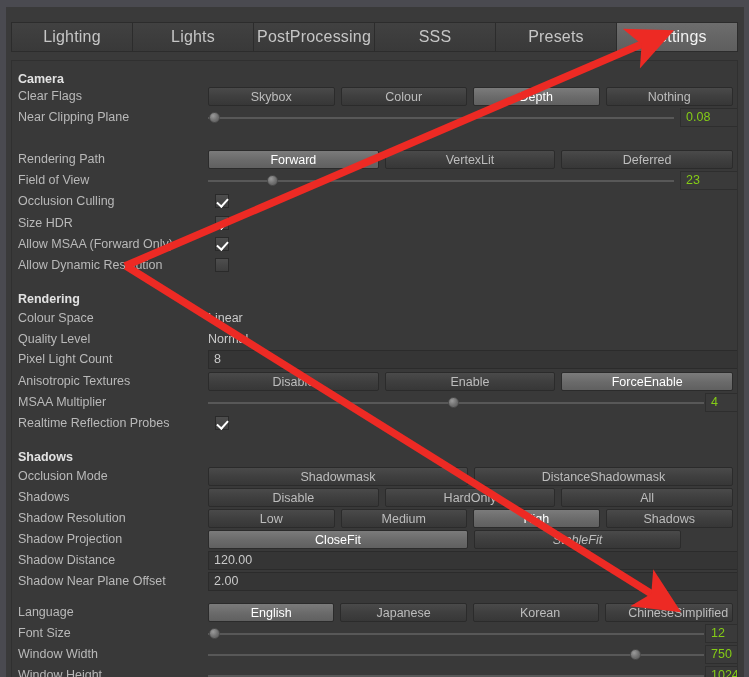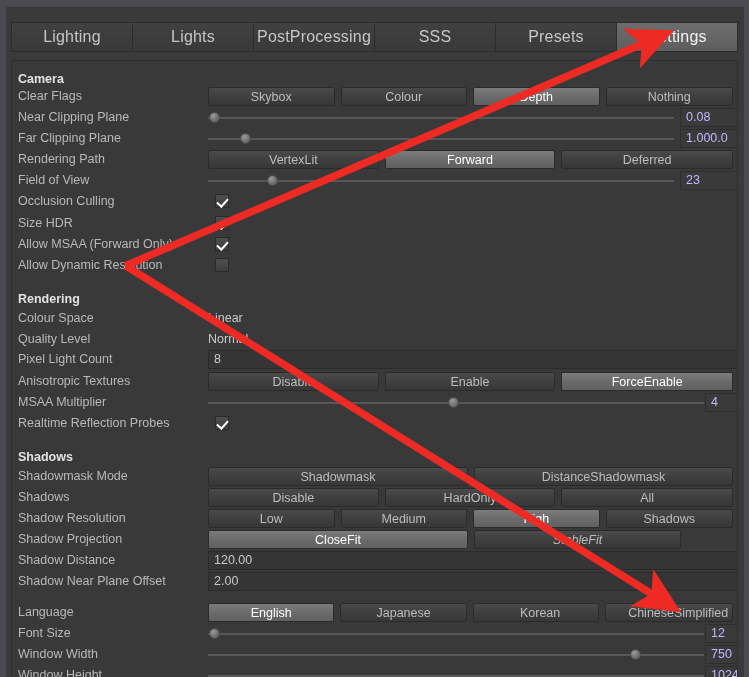--- a/index.html
+++ b/index.html
@@ -155,21 +155,21 @@
   }
   .slider .knob {
     position:absolute; top:4px; width:11px; height:11px;
     border-radius:50%;
     background: radial-gradient(circle at 35% 32%, #9a9a9a 0%, #707070 55%, #5a5a5a 100%);
     border:1px solid #4c4c4c;
   }
   .numbox {
     position:absolute; top:1px; height:19px; width:54px;
     background:#3a3a3a; border:1px solid #2e2e2e;
-    color:#c4b5fd; font-size:12.5px; line-height:17px;
+    color:#84cc16; font-size:12.5px; line-height:17px;
     padding-left:5px; overflow:hidden; white-space:nowrap;
     cursor:text;
   }
 
   
   .cbx {
     position:absolute; left:203px; top:3px;
     width:14px; height:14px;
     background: linear-gradient(180deg,#4e4e4e 0%, #3e3e3e 100%);
     border:1px solid #2a2a2a;
@@ -233,34 +233,26 @@
 
     <div class="row" style="top:46px;">
       <div class="lbl">Near Clipping Plane</div>
       <div class="slider" style="left:196px; width:466px;">
         <div class="track"></div>
         <div class="knob" style="left:1px;"></div>
       </div>
       <div class="numbox" style="left:668px; width:58px;">0.08</div>
     </div>
 
-    <div class="row" style="top:67px;">
-      <div class="lbl">Far Clipping Plane</div>
-      <div class="slider" style="left:196px; width:466px;">
-        <div class="track"></div>
-        <div class="knob" style="left:32px;"></div>
-      </div>
-      <div class="numbox" style="left:668px; width:58px;">1.000.0</div>
-    </div>
 
     <div class="row" style="top:88px;">
       <div class="lbl">Rendering Path</div>
       <div class="seg" style="width:525px;">
+        <div class="segbtn sel" style="width:172px;">Forward</div>
         <div class="segbtn" style="width:172px;">VertexLit</div>
-        <div class="segbtn sel" style="width:172px;">Forward</div>
         <div class="segbtn" style="width:173px;">Deferred</div>
       </div>
     </div>
 
     <div class="row" style="top:109px;">
       <div class="lbl">Field of View</div>
       <div class="slider" style="left:196px; width:466px;">
         <div class="track"></div>
         <div class="knob" style="left:59px;"></div>
       </div>
@@ -327,21 +319,21 @@
     <div class="row" style="top:352px;">
       <div class="lbl">Realtime Reflection Probes</div>
       <div class="cbx on"></div>
     </div>
 
     <div class="row" style="top:386px;">
       <div class="lbl hdr">Shadows</div>
     </div>
 
     <div class="row" style="top:405px;">
-      <div class="lbl">Shadowmask Mode</div>
+      <div class="lbl">Occlusion Mode</div>
       <div class="seg" style="width:525px;">
         <div class="segbtn" style="width:260px;">Shadowmask</div>
         <div class="segbtn" style="width:259px;">DistanceShadowmask</div>
       </div>
     </div>
 
     <div class="row" style="top:426px;">
       <div class="lbl">Shadows</div>
       <div class="seg" style="width:525px;">
         <div class="segbtn" style="width:172px;">Disable</div>

